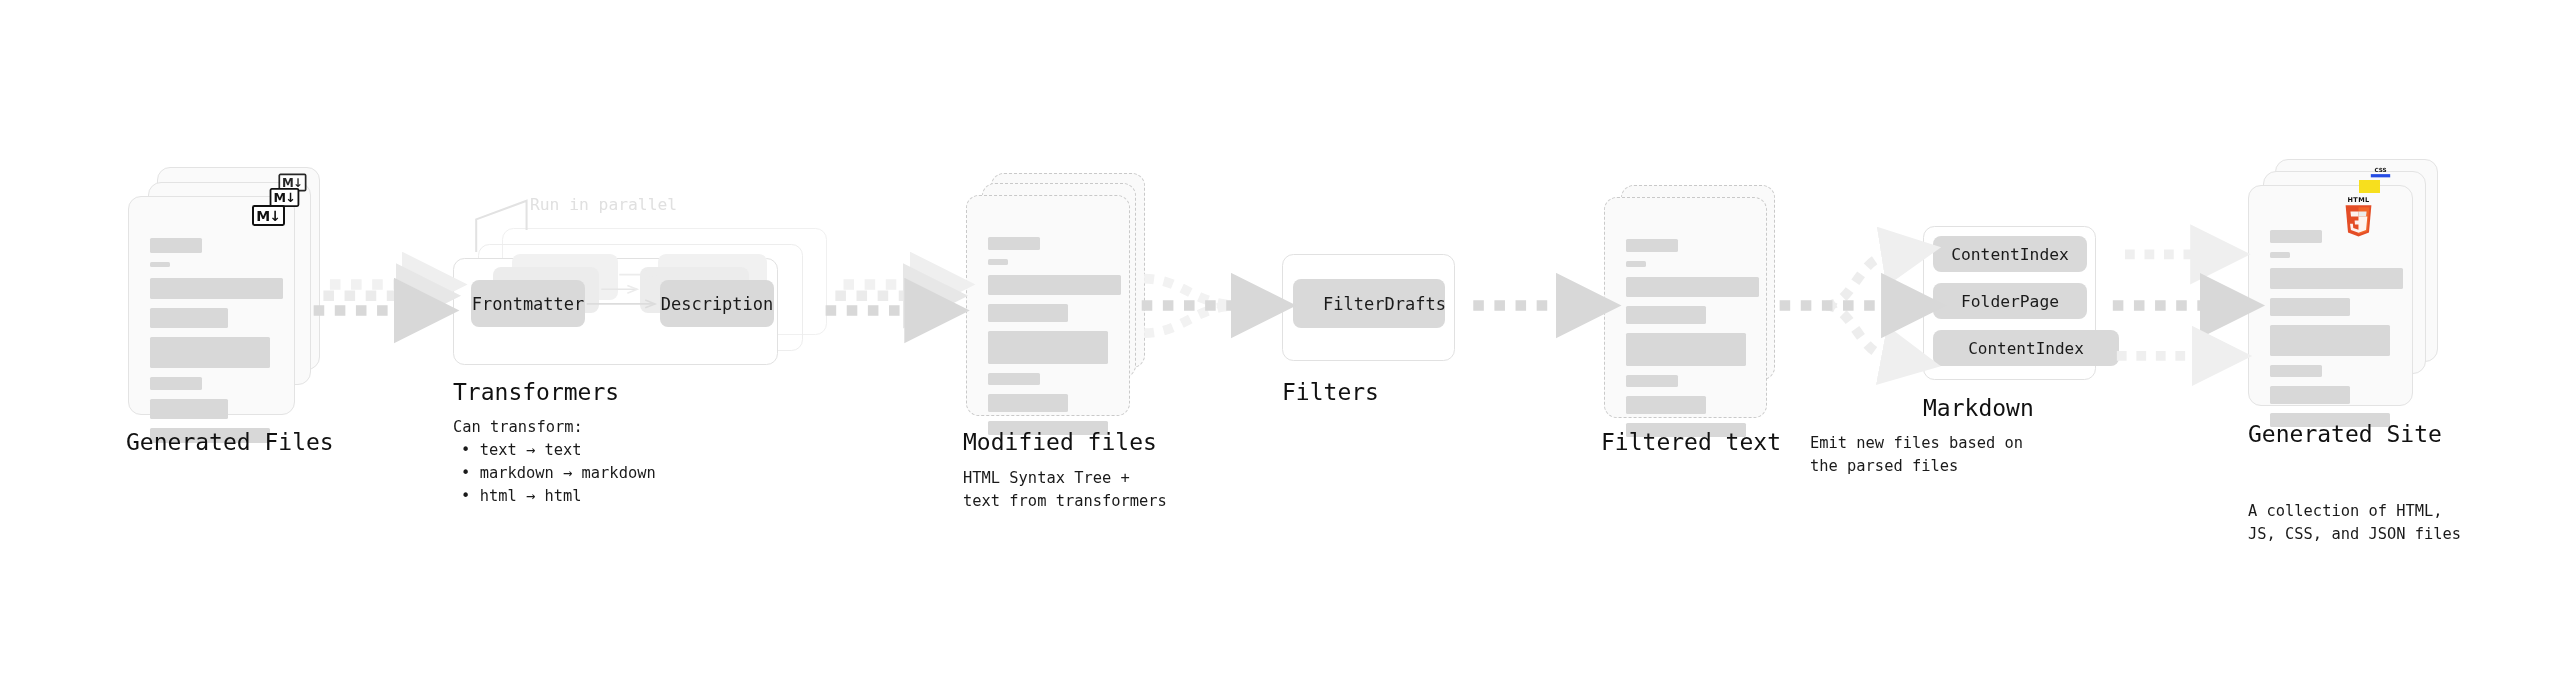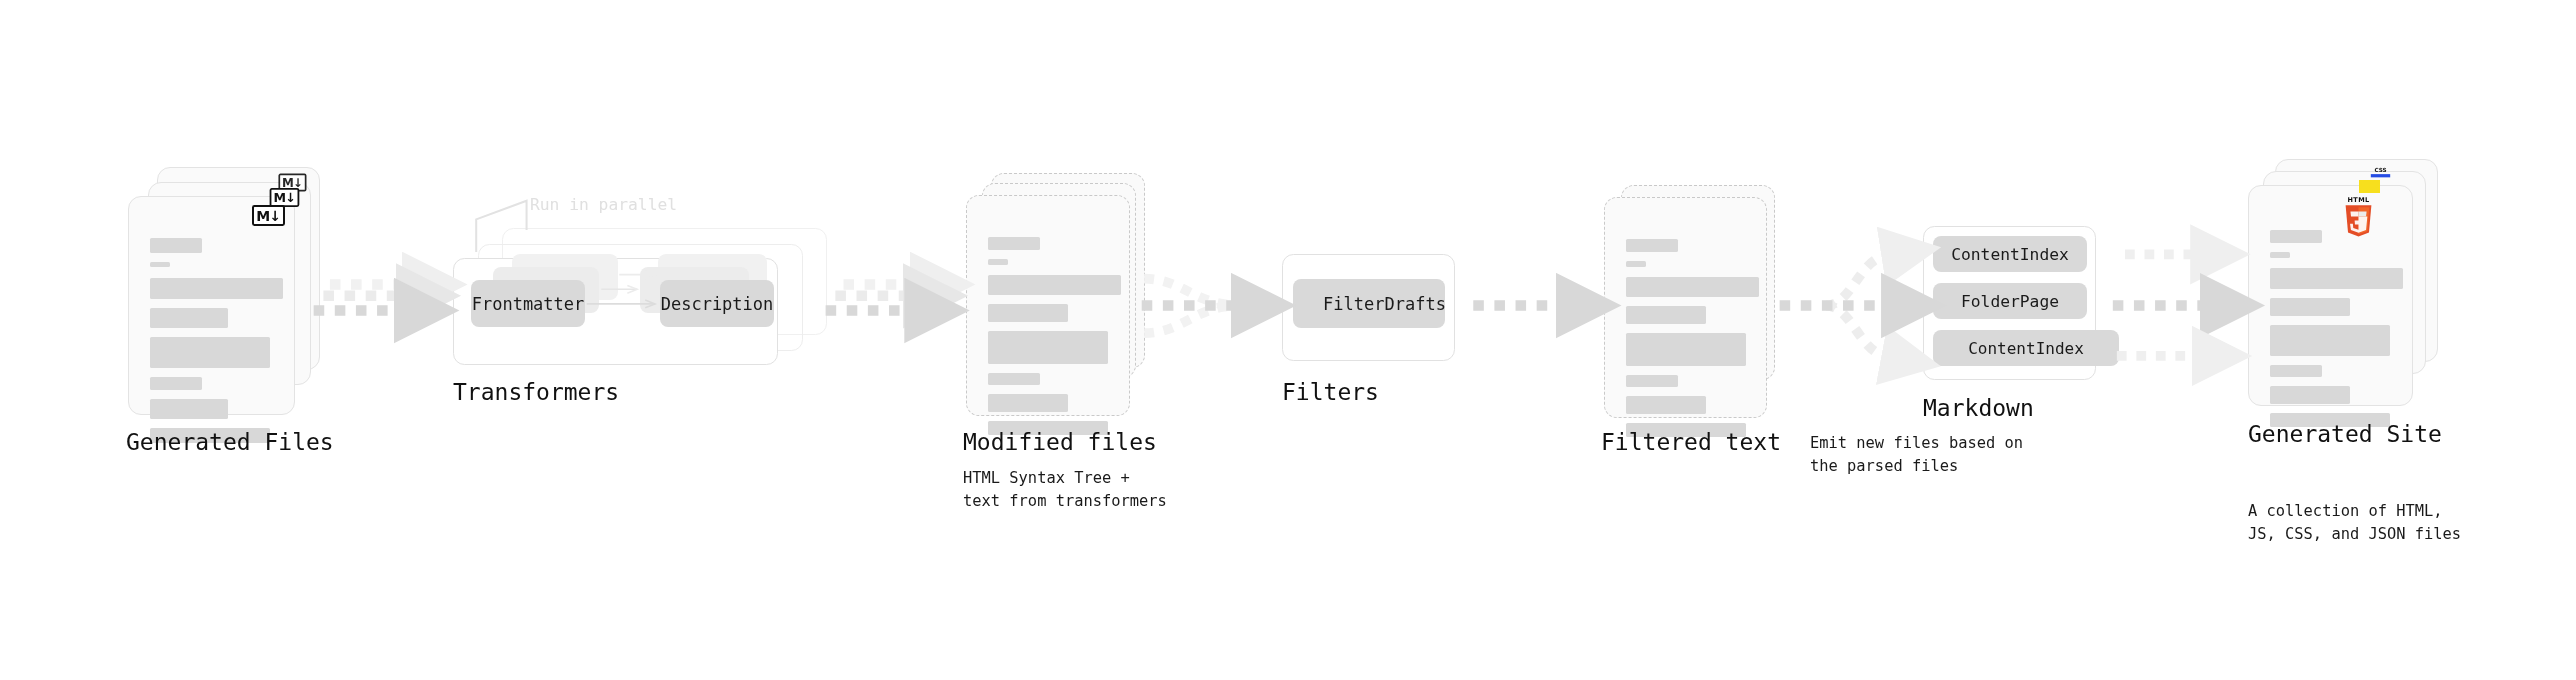--- a/index.html
+++ b/index.html
@@ -123,20 +123,28 @@
     <div class="chip ghost2" style="left:512px; top:254px; width:106px; height:46px;"></div>
     <div class="chip ghost" style="left:493px; top:267px; width:106px; height:46px;"></div>
     <div class="chip" style="left:471px; top:280px; width:114px; height:47px;">Frontmatter</div>
 
     <div class="chip ghost2" style="left:658px; top:254px; width:109px; height:46px;"></div>
     <div class="chip ghost" style="left:640px; top:267px; width:109px; height:46px;"></div>
     <div class="chip" style="left:660px; top:280px; width:114px; height:47px;">Description</div>
   </div>
 
   <div class="title" style="left:453px; top:379px;">Transformers</div>
+  <div class="bullets" style="left:453px; top:416px;">
+    <div class="lead">Can transform:</div>
+    <ul>
+      <li class="b" style="margin-left:8.1px;">text → text</li>
+      <li class="b" style="margin-left:8.1px;">markdown → markdown</li>
+      <li class="b" style="margin-left:8.1px;">html → html</li>
+    </ul>
+  </div>
 
   <div class="card-stack">
     <div class="card dashed" style="left:991px; top:173px; width:154px; height:195px;"></div>
     <div class="card dashed" style="left:982px; top:183px; width:154px; height:195px;"></div>
     <div class="card dashed" style="left:966px; top:195px; width:164px; height:221px;">
       <div class="card-lines">
         <div class="ln" style="width:52px;  height:13px;"></div>
         <div class="ln" style="width:19.5px;  height:5.7px; margin-bottom:10.6px;"></div>
         <div class="ln" style="width:133px; height:19.5px;"></div>
         <div class="ln" style="width:80px;  height:18.7px;"></div>

